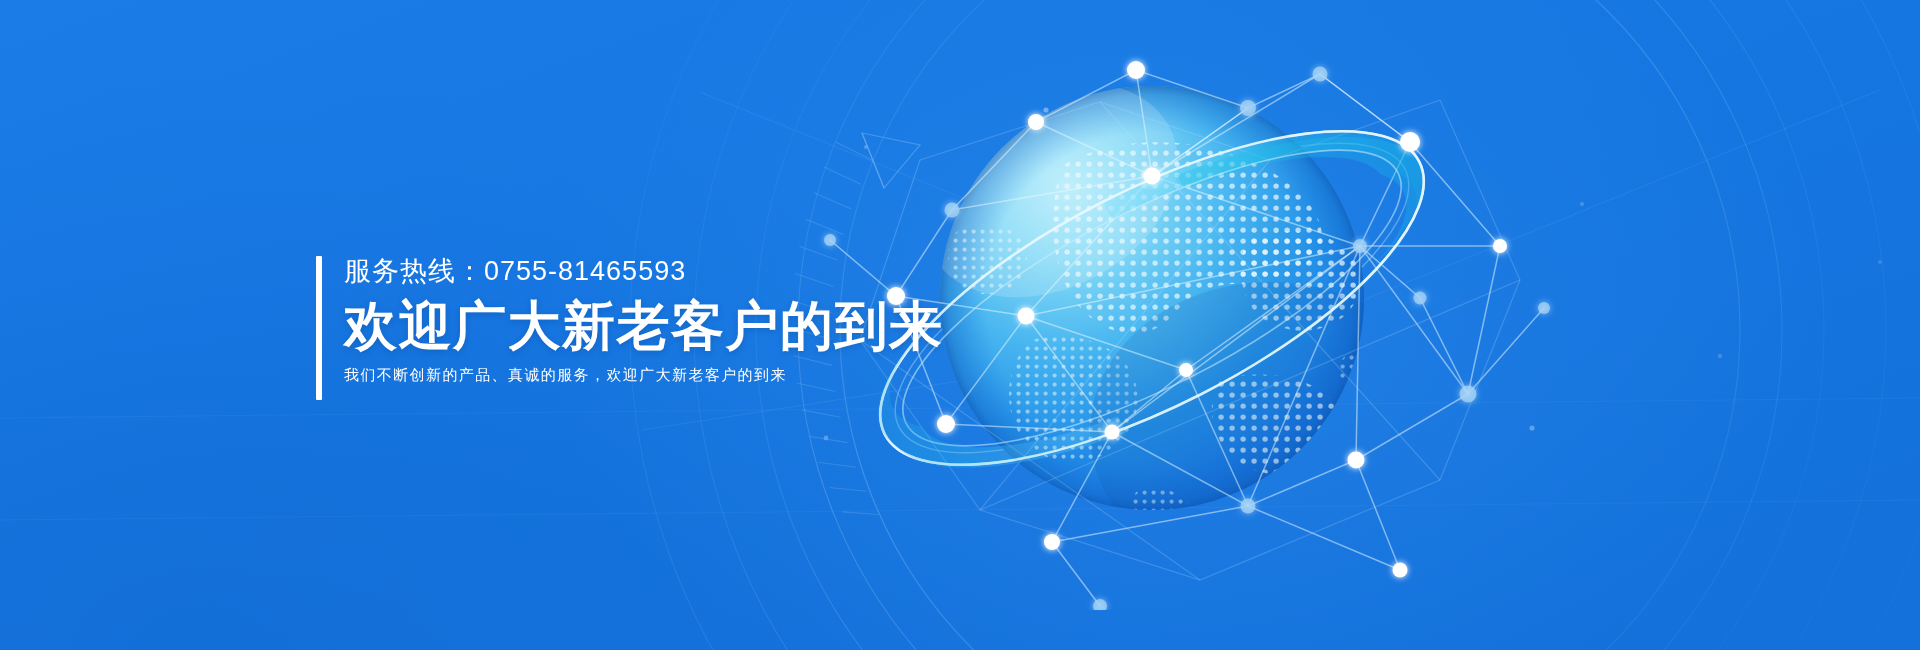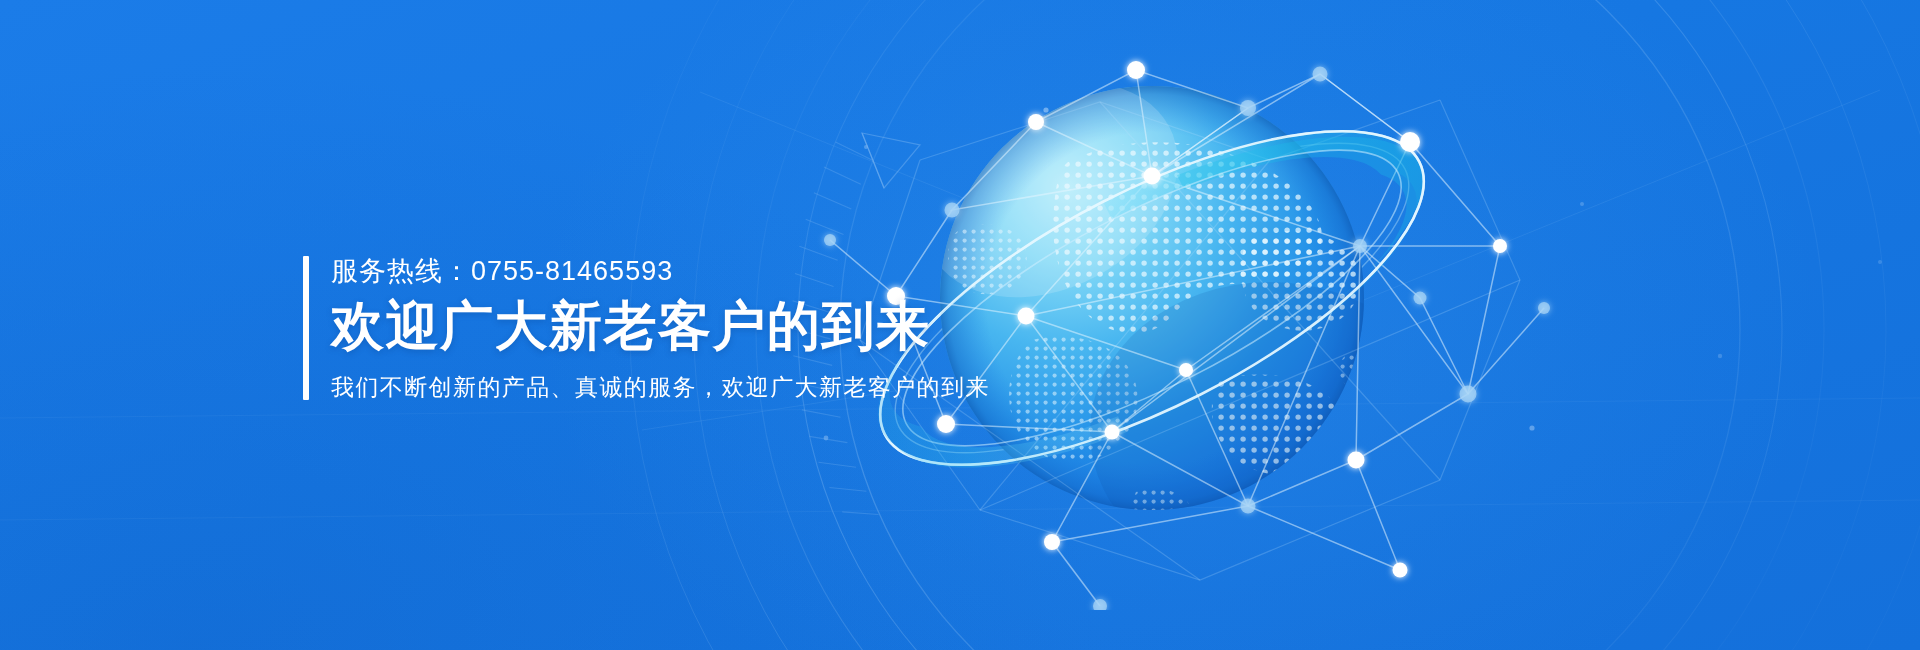--- a/index.html
+++ b/index.html
@@ -38,21 +38,21 @@
     position: absolute;
     left: 800px;
     top: 40px;
     width: 760px;
     height: 570px;
   }
 
   
   .text-block {
     position: absolute;
-    left: 303px;
+    left: 316px;
     top: 252px;
     width: 760px;
     padding-left: 28px;
     box-sizing: border-box;
   }
   .accent-bar {
     position: absolute;
     left: 0;
     top: 4px;
     width: 6px;
@@ -73,25 +73,24 @@
     font-size: 53px;
     line-height: 64px;
     font-weight: 700;
     letter-spacing: 1.5px;
     margin-top: 4px;
     white-space: nowrap;
     text-shadow: 0 2px 6px rgba(8,56,130,0.28);
   }
   .subtitle {
     color: #ffffff;
-    font-size: 23px;
+    font-size: 15px;
     line-height: 34px;
     font-weight: 400;
     letter-spacing: 1.4px;
-    margin-top: 12px;
     white-space: nowrap;
   }
 </style>
 </head>
 <body>
 
 <div id="banner">
 
   <div class="bg-wash"></div>
 

